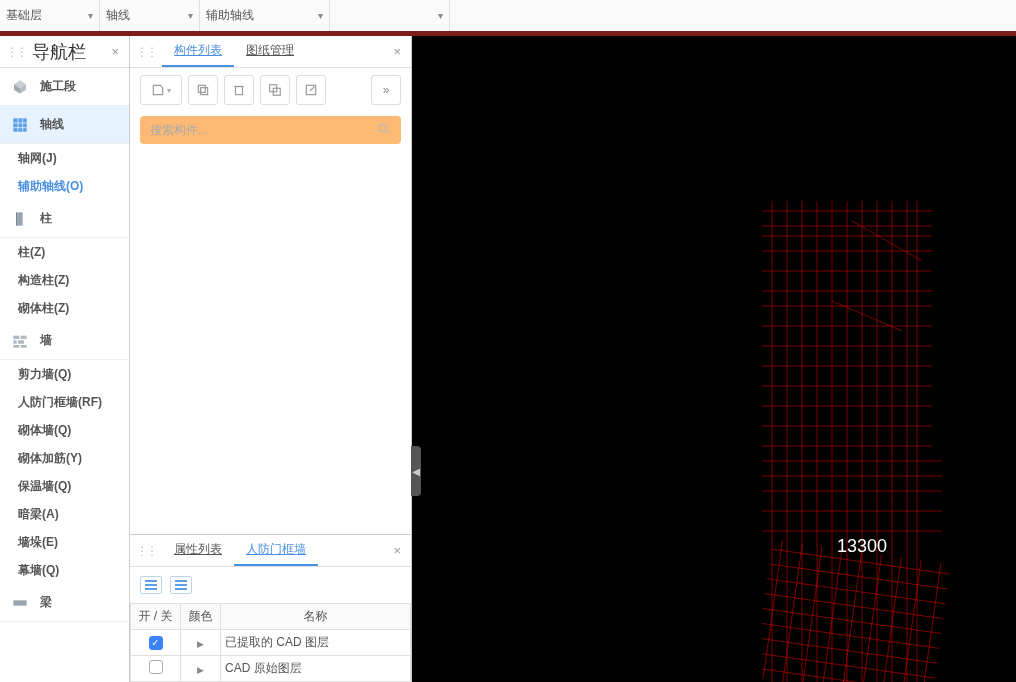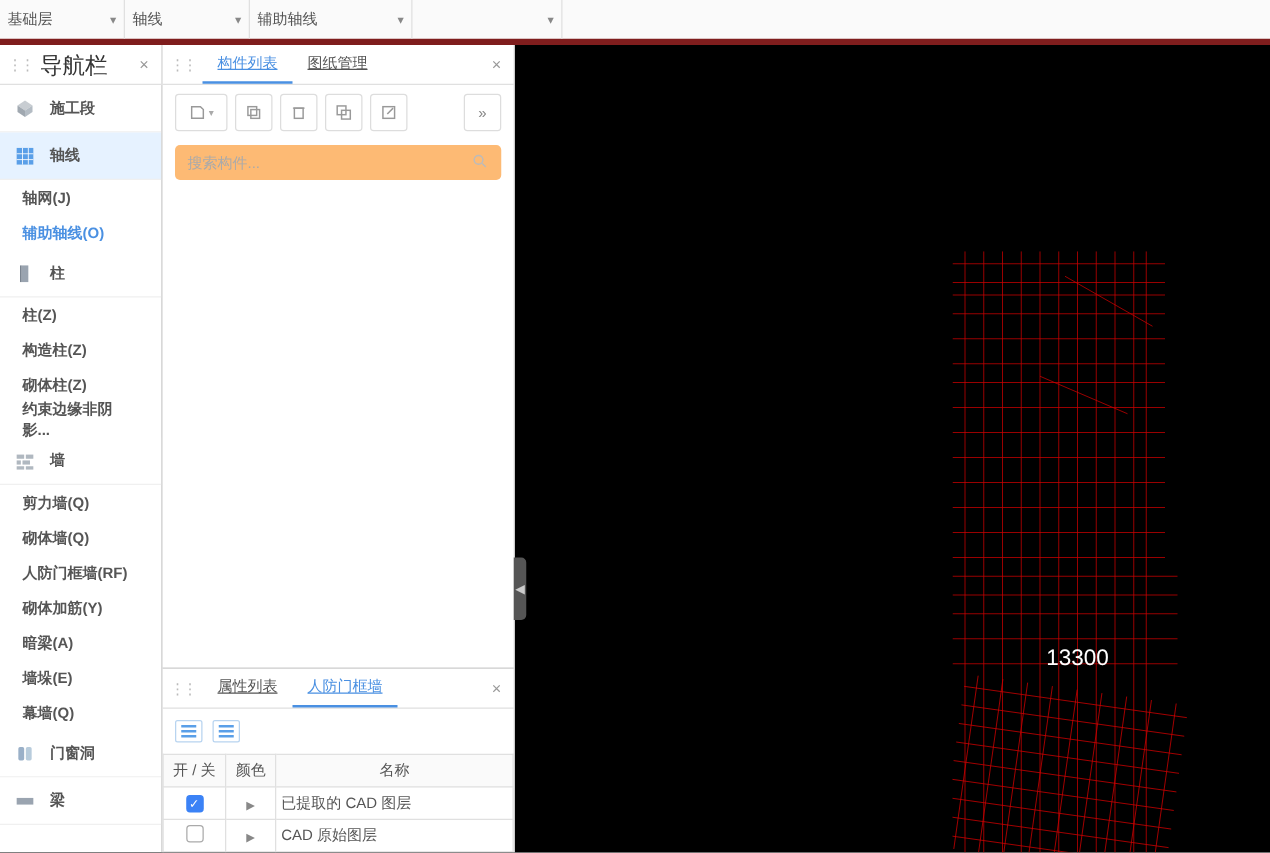--- a/index.html
+++ b/index.html
@@ -51,21 +51,21 @@
     
     .layer-table { width: 100%; border-collapse: collapse; border-radius: 11px; }
     .layer-table th, .layer-table td { border: 1px solid #e0e0e0; padding: 4px 6px; text-align: center; font-weight: normal; color: #555; }
     .layer-table th { background: #fafafa; }
     .layer-table td.name { text-align: left; padding-left: 4px; }
     .checkbox { width: 14px; height: 14px; border: 1px solid #aaa; border-radius: 3px; display: inline-flex; align-items: center; justify-content: center; background: #fff; }
     .checkbox.checked { background: #3b82f6; border-color: #3b82f6; color: #fff; font-size: 10px; }
     .tri { color: #888; font-size: 9px; }
     
     .canvas-area { flex: 1; background: #000; position: relative; }
-    .canvas-label { position: absolute; color: #fff; font-size: 18px; top: 480px; left: 425px; }
+    .canvas-label { position: absolute; color: #fff; font-size: 18px; top: 500px; left: 425px; }
     .collapse-handle { position: absolute; left: -1px; top: 410px; width: 10px; height: 50px; background: #555; border-radius: 0 4px 4px 0; display: flex; align-items: center; justify-content: center; color: #ccc; font-size: 10px; cursor: pointer; }
     .cad-svg { position: absolute; top: 165px; left: 350px; width: 200px; height: 500px; }
     
     .svg-icon { width: 16px; height: 16px; }
   </style>
 </head>
 <body>
 
 <div class="top-bar">
   <div class="top-dropdown">
@@ -136,69 +136,60 @@
         <span>柱</span>
       </div>
       <div class="nav-item">
           <span>柱(Z)</span>
         </div>
       <div class="nav-item">
           <span>构造柱(Z)</span>
         </div>
       <div class="nav-item">
           <span>砌体柱(Z)</span>
-        </div>
-      <div class="nav-item">
-          <span>约束边缘非阴影...</span>
         </div>
 
       <div class="nav-section">
         <span class="icon-box">
           <svg class="svg-icon" viewBox="0 0 24 24">
               <rect x="2" y="4" width="9" height="5" fill="#b0b8c0"></rect>
               <rect x="13" y="4" width="9" height="5" fill="#b0b8c0"></rect>
               <rect x="2" y="11" width="5" height="5" fill="#b0b8c0"></rect>
               <rect x="9" y="11" width="9" height="5" fill="#b0b8c0"></rect>
               <rect x="2" y="18" width="9" height="4" fill="#b0b8c0"></rect>
               <rect x="13" y="18" width="9" height="4" fill="#b0b8c0"></rect>
             </svg>
         </span>
         <span>墙</span>
       </div>
       <div class="nav-item">
           <span>剪力墙(Q)</span>
         </div>
       <div class="nav-item">
+          <span>人防门框墙(RF)</span>
+        </div>
+      <div class="nav-item">
           <span>砌体墙(Q)</span>
         </div>
       <div class="nav-item">
-          <span>人防门框墙(RF)</span>
-        </div>
-      <div class="nav-item">
           <span>砌体加筋(Y)</span>
         </div>
       <div class="nav-item">
+          <span>保温墙(Q)</span>
+        </div>
+      <div class="nav-item">
           <span>暗梁(A)</span>
         </div>
       <div class="nav-item">
           <span>墙垛(E)</span>
         </div>
       <div class="nav-item">
           <span>幕墙(Q)</span>
         </div>
 
-      <div class="nav-section">
-        <span class="icon-box">
-          <svg class="svg-icon" viewBox="0 0 24 24">
-              <rect x="4" y="4" width="7" height="16" fill="#9ab0c8" rx="2"></rect>
-              <rect x="13" y="4" width="7" height="16" fill="#b8ccdc" rx="2"></rect>
-            </svg>
-        </span>
-        <span>门窗洞</span>
-      </div>
 
       <div class="nav-section">
         <span class="icon-box">
           <svg class="svg-icon" viewBox="0 0 24 24">
               <rect x="2" y="8" width="20" height="8" fill="#9aa4b0"></rect>
             </svg>
         </span>
         <span>梁</span>
       </div>
     </div>

